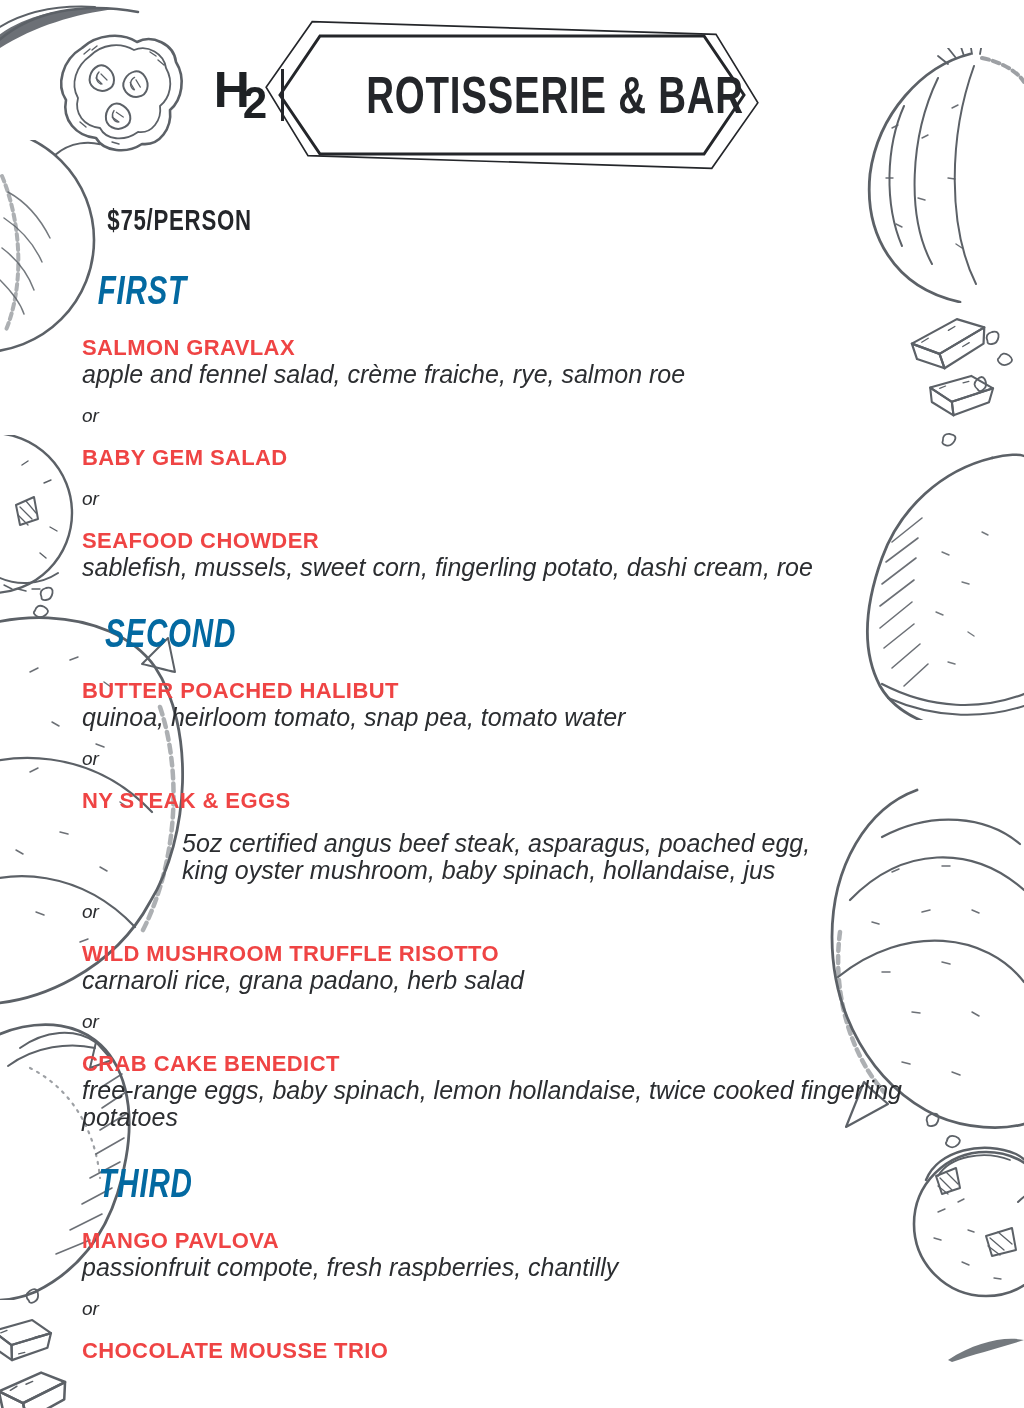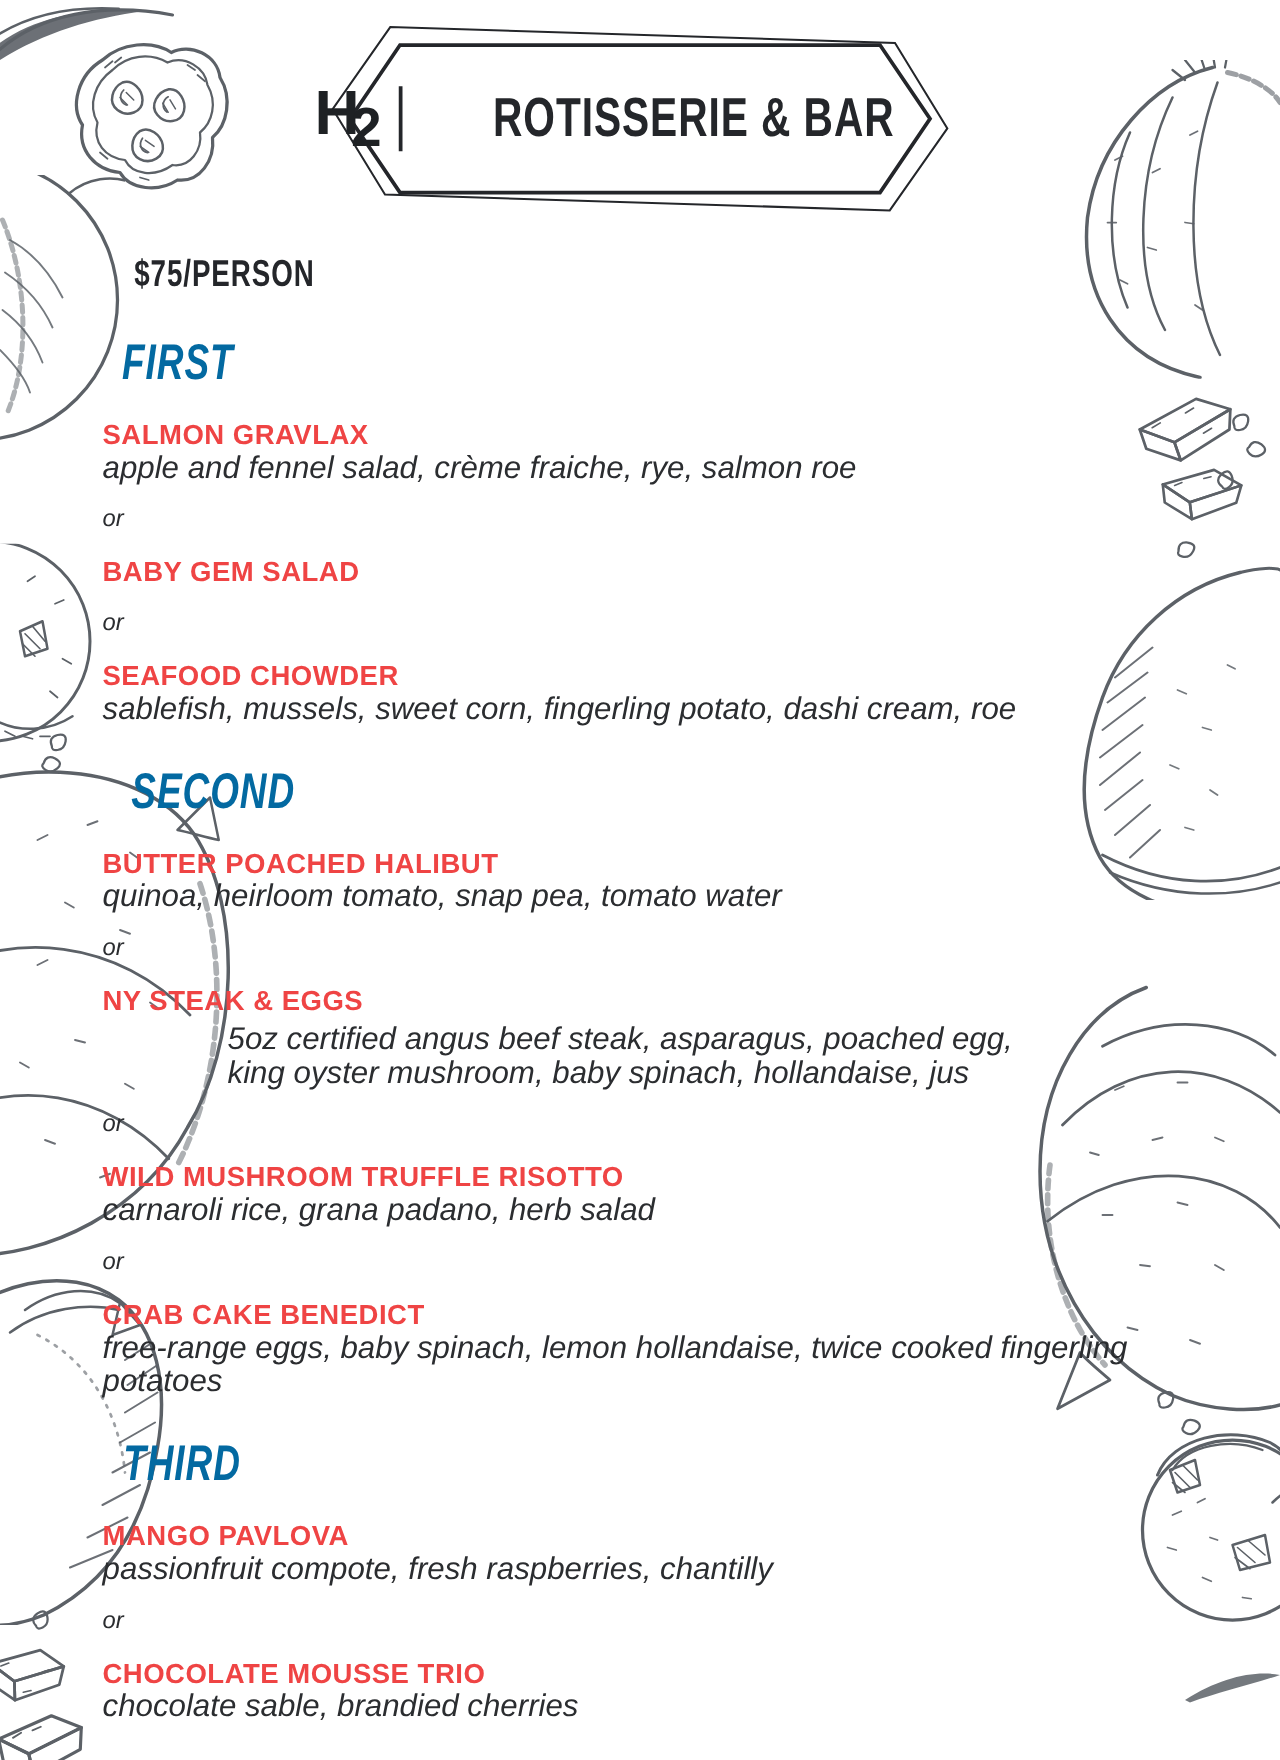--- a/index.html
+++ b/index.html
@@ -20,29 +20,29 @@
   .badge-content{
     position:absolute;left:0;top:0;width:100%;height:100%;
     display:flex;flex-direction:column;align-items:center;justify-content:center;
   }
   .lockup{display:flex;align-items:center;}
   .logo{display:flex;align-items:flex-start;font-weight:bold;color:#1e2124;line-height:1;}
   .logo .h{font-size:50px;letter-spacing:-2px;}
   .logo .two{font-size:44px;margin:16px 0 0 -5px;}
   .logo-divider{width:3px;height:52px;background:#24262a;margin:0 16px 0 14px;}
   .cond{display:inline-block;transform:scaleX(0.74);transform-origin:50% 50%;white-space:nowrap;}
-  .brand{font-size:44px;font-weight:bold;letter-spacing:1px;color:#24262a;line-height:1.05;}
+  .brand{font-size:52px;font-weight:bold;letter-spacing:1px;color:#24262a;line-height:1.05;}
   .occasion{font-size:33px;font-weight:bold;letter-spacing:2px;color:#24262a;line-height:1.1;margin-top:3px;}
   
   .menu-col{position:relative;width:860px;margin:0 auto;z-index:2;}
   .price{font-size:30px;font-weight:bold;letter-spacing:1px;margin-top:24px;line-height:36px;color:#24262a;}
   .sec-title{margin:30px 0 22px;font-size:40px;font-weight:bold;letter-spacing:1px;line-height:44px;color:#0369a1;font-style:italic;}
   .iname{font-size:22px;font-weight:bold;letter-spacing:.4px;line-height:27px;color:#ef4444;}
   .idesc{font-size:25px;font-style:italic;line-height:27px;color:#2b2d30;}
-  .idesc.narrow{max-width:660px;margin:4px auto;}
+  .idesc.narrow{max-width:660px;margin:16px auto;}
   .or{font-size:19px;font-style:italic;margin:16px 0;line-height:24px;color:#2b2d30;}
 </style>
 </head>
 <body>
 
 <svg class="sk" style="left:0;top:0" width="140" height="52" viewBox="0 0 140 52">
   <path class="fill" d="M-5,38 C28,12 72,6 115,9 C75,14 35,26 0,48 Z" opacity=".9"></path>
   <path d="M-5,44 C30,10 85,2 138,12" stroke-width="2.5"></path>
   <path d="M-5,30 C25,10 60,5 95,7" stroke-width="2"></path>
 </svg>
@@ -267,16 +267,15 @@
 
   <section>
     <h2 class="sec-title"><span class="cond">THIRD</span></h2>
     <div class="item">
       <div class="iname">MANGO PAVLOVA</div>
       <div class="idesc">passionfruit compote, fresh raspberries, chantilly</div>
     </div>
     <div class="or">or</div>
     <div class="item">
       <div class="iname">CHOCOLATE MOUSSE TRIO</div>
-      <div class="idesc">chocolate sable, brandied cherries</div>
     </div>
   </section>
 </main>
 
 </body></html>

